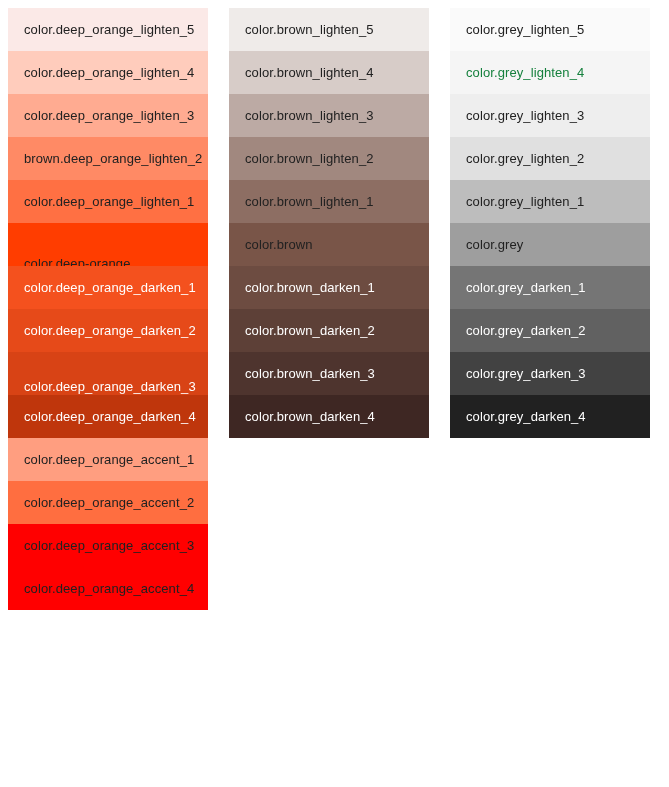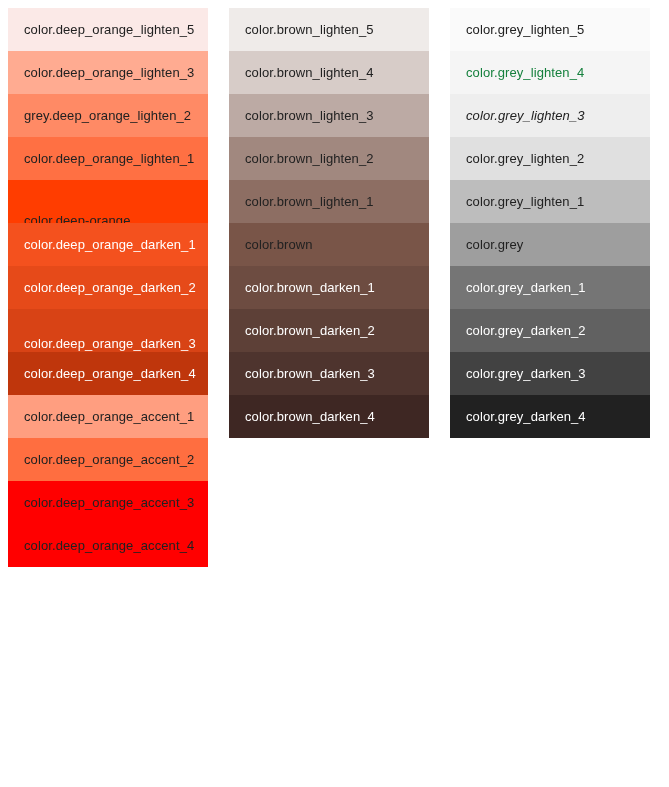--- a/index.html
+++ b/index.html
@@ -47,25 +47,28 @@
   }
 </style>
 </head>
 <body>
 
 <div id="palette-board" style="background: rgb(255, 255, 255);">
     <div class="palette-column">
       <div class="swatch-row" style="background-color: rgb(251, 233, 231);">
         <span class="swatch-label" style="color: rgb(33, 33, 33);">color.deep_orange_lighten_5</span>
       </div>
+      <div class="swatch-row" style="background-color: rgb(255, 204, 188);">
+        <span class="swatch-label" style="color: rgb(33, 33, 33);">color.deep_orange_lighten_4</span>
+      </div>
       <div class="swatch-row" style="background-color: rgb(255, 171, 145);">
         <span class="swatch-label" style="color: rgb(33, 33, 33);">color.deep_orange_lighten_3</span>
       </div>
       <div class="swatch-row" style="background-color: rgb(255, 138, 101);">
-        <span class="swatch-label" style="color: rgb(33, 33, 33);">grey.deep_orange_lighten_2</span>
+        <span class="swatch-label" style="color: rgb(33, 33, 33);">brown.deep_orange_lighten_2</span>
       </div>
       <div class="swatch-row" style="background-color: rgb(255, 112, 67);">
         <span class="swatch-label" style="color: rgb(33, 33, 33);">color.deep_orange_lighten_1</span>
       </div>
       <div class="swatch-row" style="background-color: rgb(255, 61, 0);">
         <span class="swatch-label" style="color: rgb(33, 33, 33); margin-top: 39px;">color.deep-orange</span>
       </div>
       <div class="swatch-row" style="background-color: rgb(244, 81, 30);">
         <span class="swatch-label" style="color: rgb(255, 255, 255);">color.deep_orange_darken_1</span>
       </div>
@@ -124,21 +127,21 @@
       </div>
     </div>
     <div class="palette-column">
       <div class="swatch-row" style="background-color: rgb(250, 250, 250);">
         <span class="swatch-label" style="color: rgb(33, 33, 33);">color.grey_lighten_5</span>
       </div>
       <div class="swatch-row" style="background-color: rgb(245, 245, 245);">
         <span class="swatch-label" style="color: #15803d;">color.grey_lighten_4</span>
       </div>
       <div class="swatch-row" style="background-color: rgb(238, 238, 238);">
-        <span class="swatch-label" style="color: rgb(33, 33, 33); font-style: italic;">color.grey_lighten_3</span>
+        <span class="swatch-label" style="color: rgb(33, 33, 33);">color.grey_lighten_3</span>
       </div>
       <div class="swatch-row" style="background-color: rgb(224, 224, 224);">
         <span class="swatch-label" style="color: rgb(33, 33, 33);">color.grey_lighten_2</span>
       </div>
       <div class="swatch-row" style="background-color: rgb(189, 189, 189);">
         <span class="swatch-label" style="color: rgb(33, 33, 33);">color.grey_lighten_1</span>
       </div>
       <div class="swatch-row" style="background-color: rgb(158, 158, 158);">
         <span class="swatch-label" style="color: rgb(33, 33, 33);">color.grey</span>
       </div>

